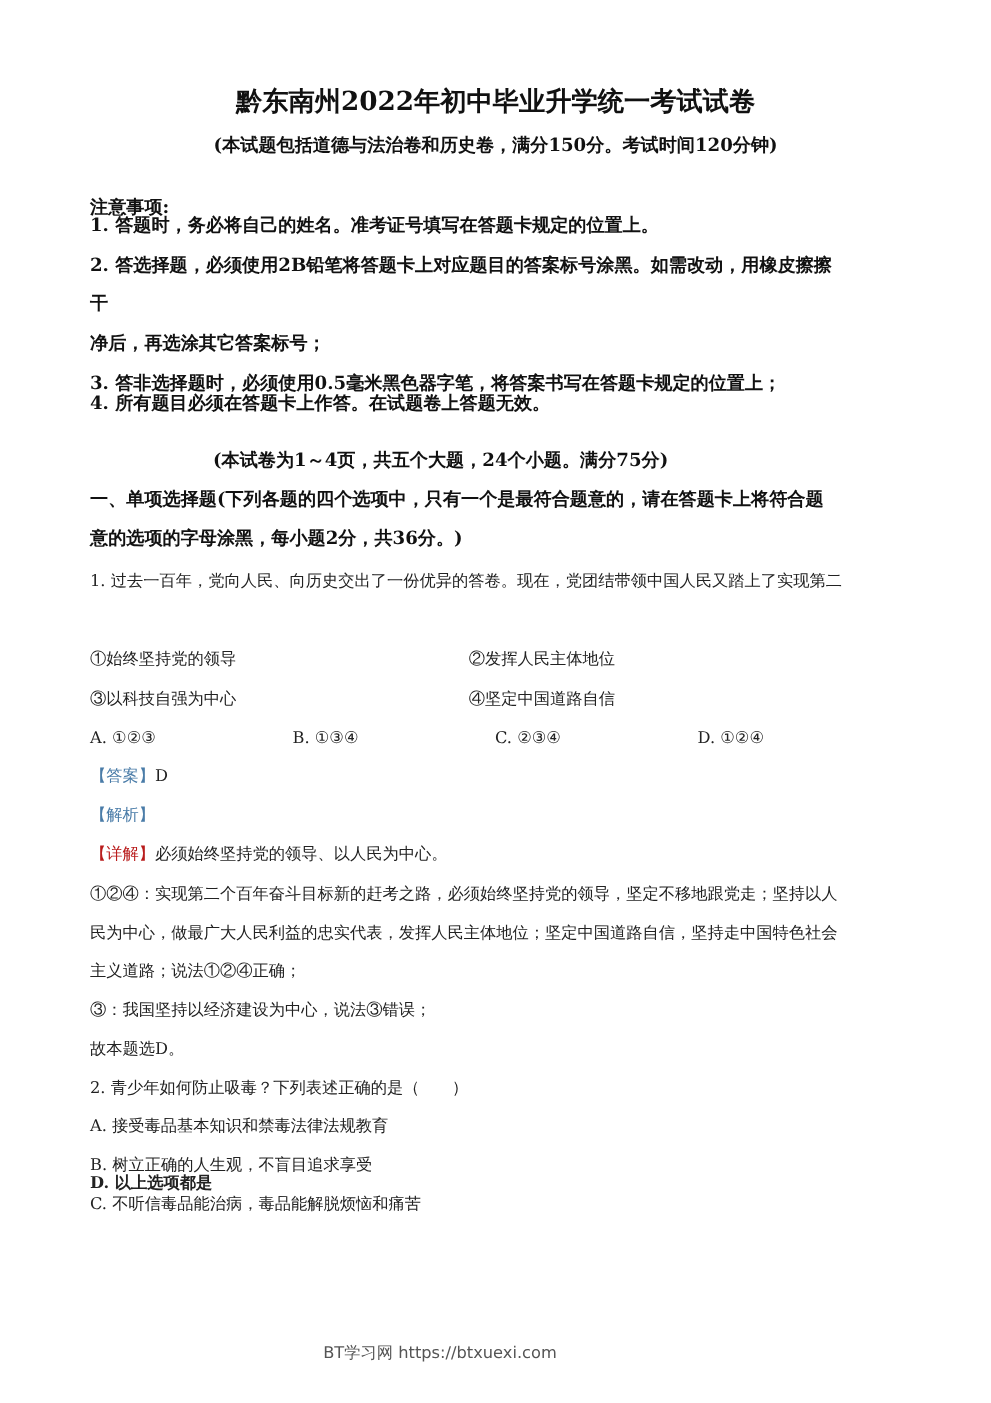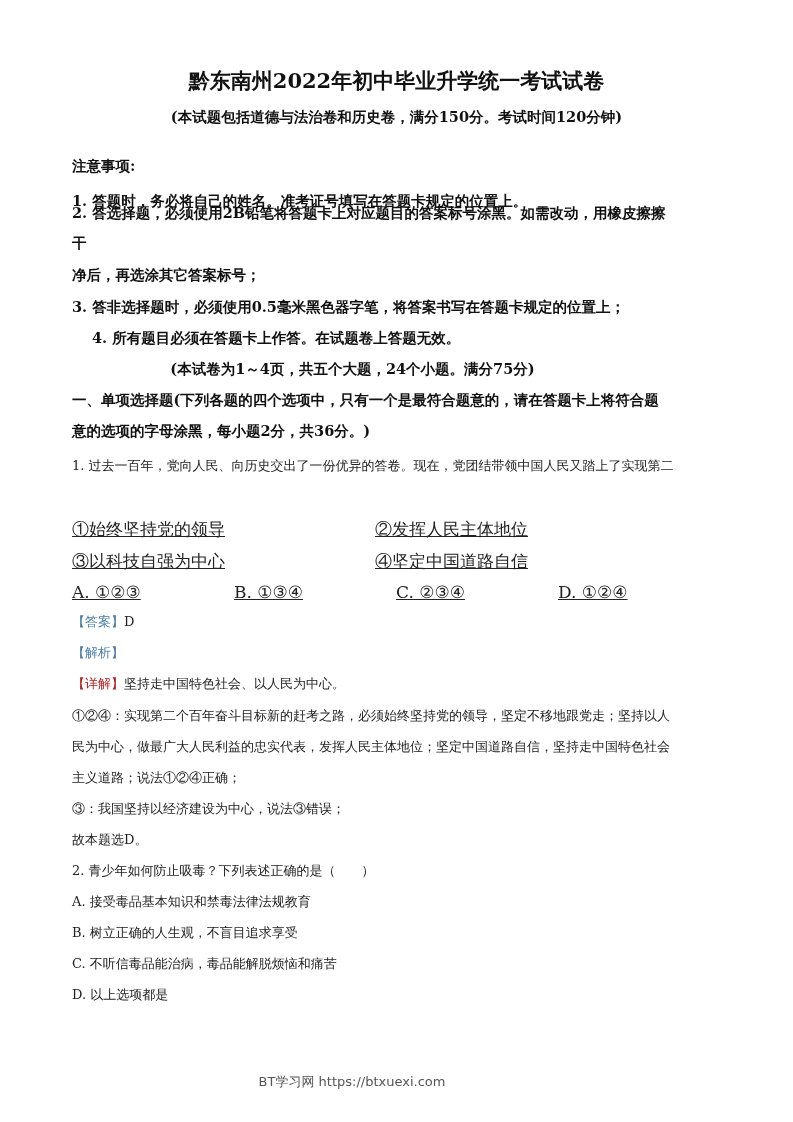--- a/index.html
+++ b/index.html
@@ -58,24 +58,23 @@
     .tag {
       color: #4a7ca8;
       text-align: center;
     }
     .tag-dark {
       color: #b91c1c;
     }
     .col {
       position: absolute;
       white-space: nowrap;
-      font-size: 17px;
+      font-size: 13px;
       color: #222222;
       line-height: 1;
-      text-decoration: underline;
     }
     .footer {
       position: absolute;
       top: 1073px;
       left: 0;
       width: 704px;
       text-align: center;
       font-family: "DejaVu Sans", "Liberation Sans", sans-serif;
       font-size: 13px;
       color: #555555;
@@ -83,26 +82,26 @@
   </style>
 </head>
 <body>
 
 <div class="page">
 
   <div class="line title">黔东南州2022年初中毕业升学统一考试试卷</div>
   <div class="line subtitle">(本试题包括道德与法治卷和历史卷，满分150分。考试时间120分钟)</div>
 
   <div class="line bold" style="top:142px;margin-top:17px;">注意事项:</div>
-  <div class="line bold" style="top:174px;margin-top:20px;">1. 答题时，务必将自己的姓名。准考证号填写在答题卡规定的位置上。</div>
+  <div class="line bold" style="top:174px;">1. 答题时，务必将自己的姓名。准考证号填写在答题卡规定的位置上。</div>
   <div class="line bold" style="top:206px;">2. 答选择题，必须使用2B铅笔将答题卡上对应题目的答案标号涂黑。如需改动，用橡皮擦擦</div>
   <div class="line bold" style="top:236px;">干</div>
   <div class="line bold" style="top:268px;">净后，再选涂其它答案标号；</div>
   <div class="line bold" style="top:300px;">3. 答非选择题时，必须使用0.5毫米黑色器字笔，将答案书写在答题卡规定的位置上；</div>
-  <div class="line bold" style="top:331px;margin-left:20px;">4. 所有题目必须在答题卡上作答。在试题卷上答题无效。</div>
+  <div class="line bold" style="top:316px;">4. 所有题目必须在答题卡上作答。在试题卷上答题无效。</div>
   <div class="line bold center" style="top:362px;">(本试卷为1～4页，共五个大题，24个小题。满分75分)</div>
 
   <div class="line bold" style="top:393px;">一、单项选择题(下列各题的四个选项中，只有一个是最符合题意的，请在答题卡上将符合题</div>
   <div class="line bold" style="top:424px;">意的选项的字母涂黑，每小题2分，共36分。)</div>
 
   <div class="line normal" style="top:459px;">1. 过去一百年，党向人民、向历史交出了一份优异的答卷。现在，党团结带领中国人民又踏上了实现第二</div>
 
   <div class="col" style="left:72px; top:521px;">①始终坚持党的领导</div>
   <div class="col" style="left:375px; top:521px;">②发挥人民主体地位</div>
   <div class="col" style="left:72px; top:553px;">③以科技自强为中心</div>
@@ -113,29 +112,29 @@
   <div class="col" style="left:396px; top:584px;">C. ②③④</div>
   <div class="col" style="left:558px; top:584px;">D. ①②④</div>
 
   <div class="line normal" style="top:615px;">
     <span class="tag">【答案】</span><span>D</span>
   </div>
   <div class="line normal" style="top:646px;">
     <span class="tag">【解析】</span>
   </div>
   <div class="line normal" style="top:677px;">
-    <span class="tag-dark">【详解】</span><span>坚持走中国特色社会、以人民为中心。</span>
+    <span class="tag-dark">【详解】</span><span>必须始终坚持党的领导、以人民为中心。</span>
   </div>
 
   <div class="line normal" style="top:709px;">①②④：实现第二个百年奋斗目标新的赶考之路，必须始终坚持党的领导，坚定不移地跟党走；坚持以人</div>
   <div class="line normal" style="top:740px;">民为中心，做最广大人民利益的忠实代表，发挥人民主体地位；坚定中国道路自信，坚持走中国特色社会</div>
   <div class="line normal" style="top:771px;">主义道路；说法①②④正确；</div>
   <div class="line normal" style="top:802px;">③：我国坚持以经济建设为中心，说法③错误；</div>
   <div class="line normal" style="top:833px;text-align:center;">故本题选D。</div>
 
   <div class="line normal" style="top:864px;">2. 青少年如何防止吸毒？下列表述正确的是（　　）</div>
   <div class="line normal" style="top:895px;">A.  接受毒品基本知识和禁毒法律法规教育</div>
   <div class="line normal" style="top:926px;">B.  树立正确的人生观，不盲目追求享受</div>
   <div class="line normal" style="top:957px;">C.  不听信毒品能治病，毒品能解脱烦恼和痛苦</div>
-  <div class="line normal" style="top:988px;">D.  以上选项都是</div>
+  <div class="line normal" style="top:940px;font-weight:bold;">D.  以上选项都是</div>
 
   <div class="footer">BT学习网 https://btxuexi.com</div>
 </div>
 
 </body></html>

